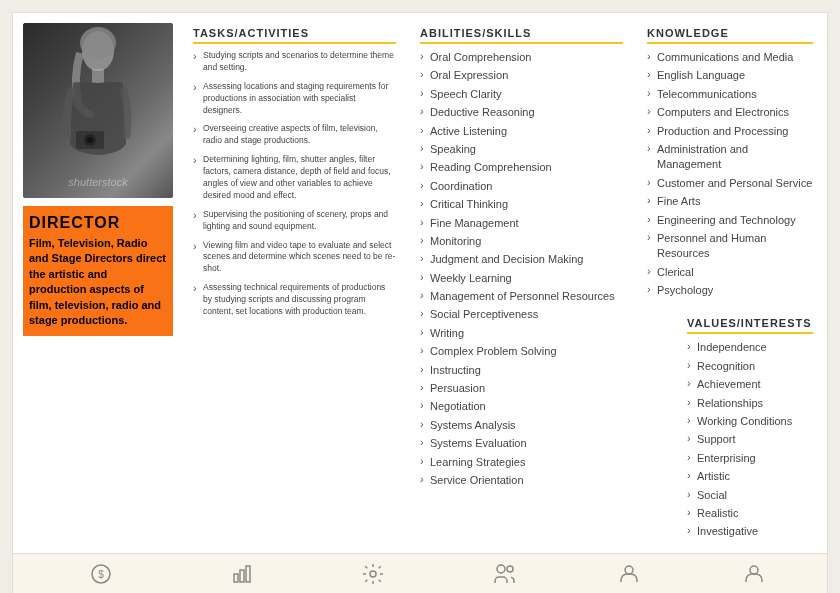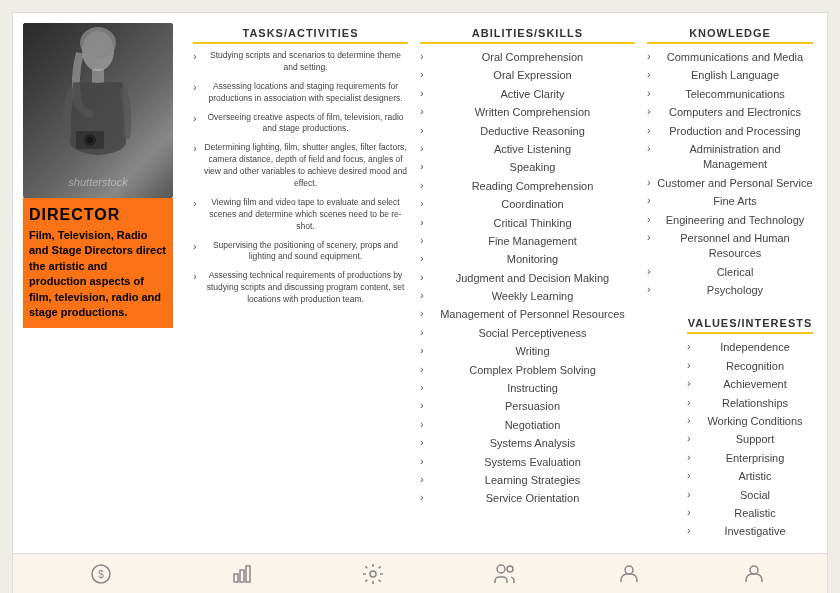--- a/index.html
+++ b/index.html
@@ -27,20 +27,21 @@
       flex-direction: row;
       padding: 10px 10px 0 10px;
       gap: 10px;
     }
     
     .left-col {
       width: 160px;
       flex-shrink: 0;
       display: flex;
       flex-direction: column;
+      gap: 8px;
     }
     .director-image {
       width: 150px;
       height: 175px;
       background: #1a1a1a;
       border-radius: 3px;
       overflow: hidden;
       position: relative;
       display: flex;
       align-items: center;
@@ -77,22 +78,21 @@
     .title-box .role-desc {
       font-size: 11px;
       color: #000;
       line-height: 1.4;
       font-weight: bold;
     }
     
     .content-cols {
       display: flex;
       flex: 1;
-      gap: 8px;
-      text-align: center;
+      gap: 20px;
     }
     .col-section {
       flex: 1;
       padding: 4px 4px 4px 0;
     }
     .col-header {
       font-size: 11px;
       font-weight: 900;
       letter-spacing: 1px;
       color: #333;
@@ -219,33 +219,32 @@
 
       <div class="content-cols">
 
         <div class="col-section">
           <div class="col-header">TASKS/ACTIVITIES</div>
           <div id="tasks-list">
               <div class="task-item">Studying scripts and scenarios to determine theme and setting.</div>
               <div class="task-item">Assessing locations and staging requirements for productions in association with specialist designers.</div>
               <div class="task-item">Overseeing creative aspects of film, television, radio and stage productions.</div>
               <div class="task-item">Determining lighting, film, shutter angles, filter factors, camera distance, depth of field and focus, angles of view and other variables to achieve desired mood and effect.</div>
+              <div class="task-item">Supervising the positioning of scenery, props and lighting and sound equipment.</div>
               <div class="task-item">Viewing film and video tape to evaluate and select scenes and determine which scenes need to be re-shot.</div>
-              <div class="task-item">Supervising the positioning of scenery, props and lighting and sound equipment.</div>
               <div class="task-item">Assessing technical requirements of productions by studying scripts and discussing program content, set locations with production team.</div>
             </div>
         </div>
 
         <div class="col-section">
           <div class="col-header">ABILITIES/SKILLS</div>
           <div id="abilities-list">
               <div class="skill-item">Oral Comprehension</div>
               <div class="skill-item">Oral Expression</div>
-              <div class="skill-item">Active Clarity</div>
-              <div class="skill-item">Written Comprehension</div>
+              <div class="skill-item">Speech Clarity</div>
               <div class="skill-item">Deductive Reasoning</div>
               <div class="skill-item">Active Listening</div>
               <div class="skill-item">Speaking</div>
               <div class="skill-item">Reading Comprehension</div>
               <div class="skill-item">Coordination</div>
               <div class="skill-item">Critical Thinking</div>
               <div class="skill-item">Fine Management</div>
               <div class="skill-item">Monitoring</div>
               <div class="skill-item">Judgment and Decision Making</div>
               <div class="skill-item">Weekly Learning</div>

